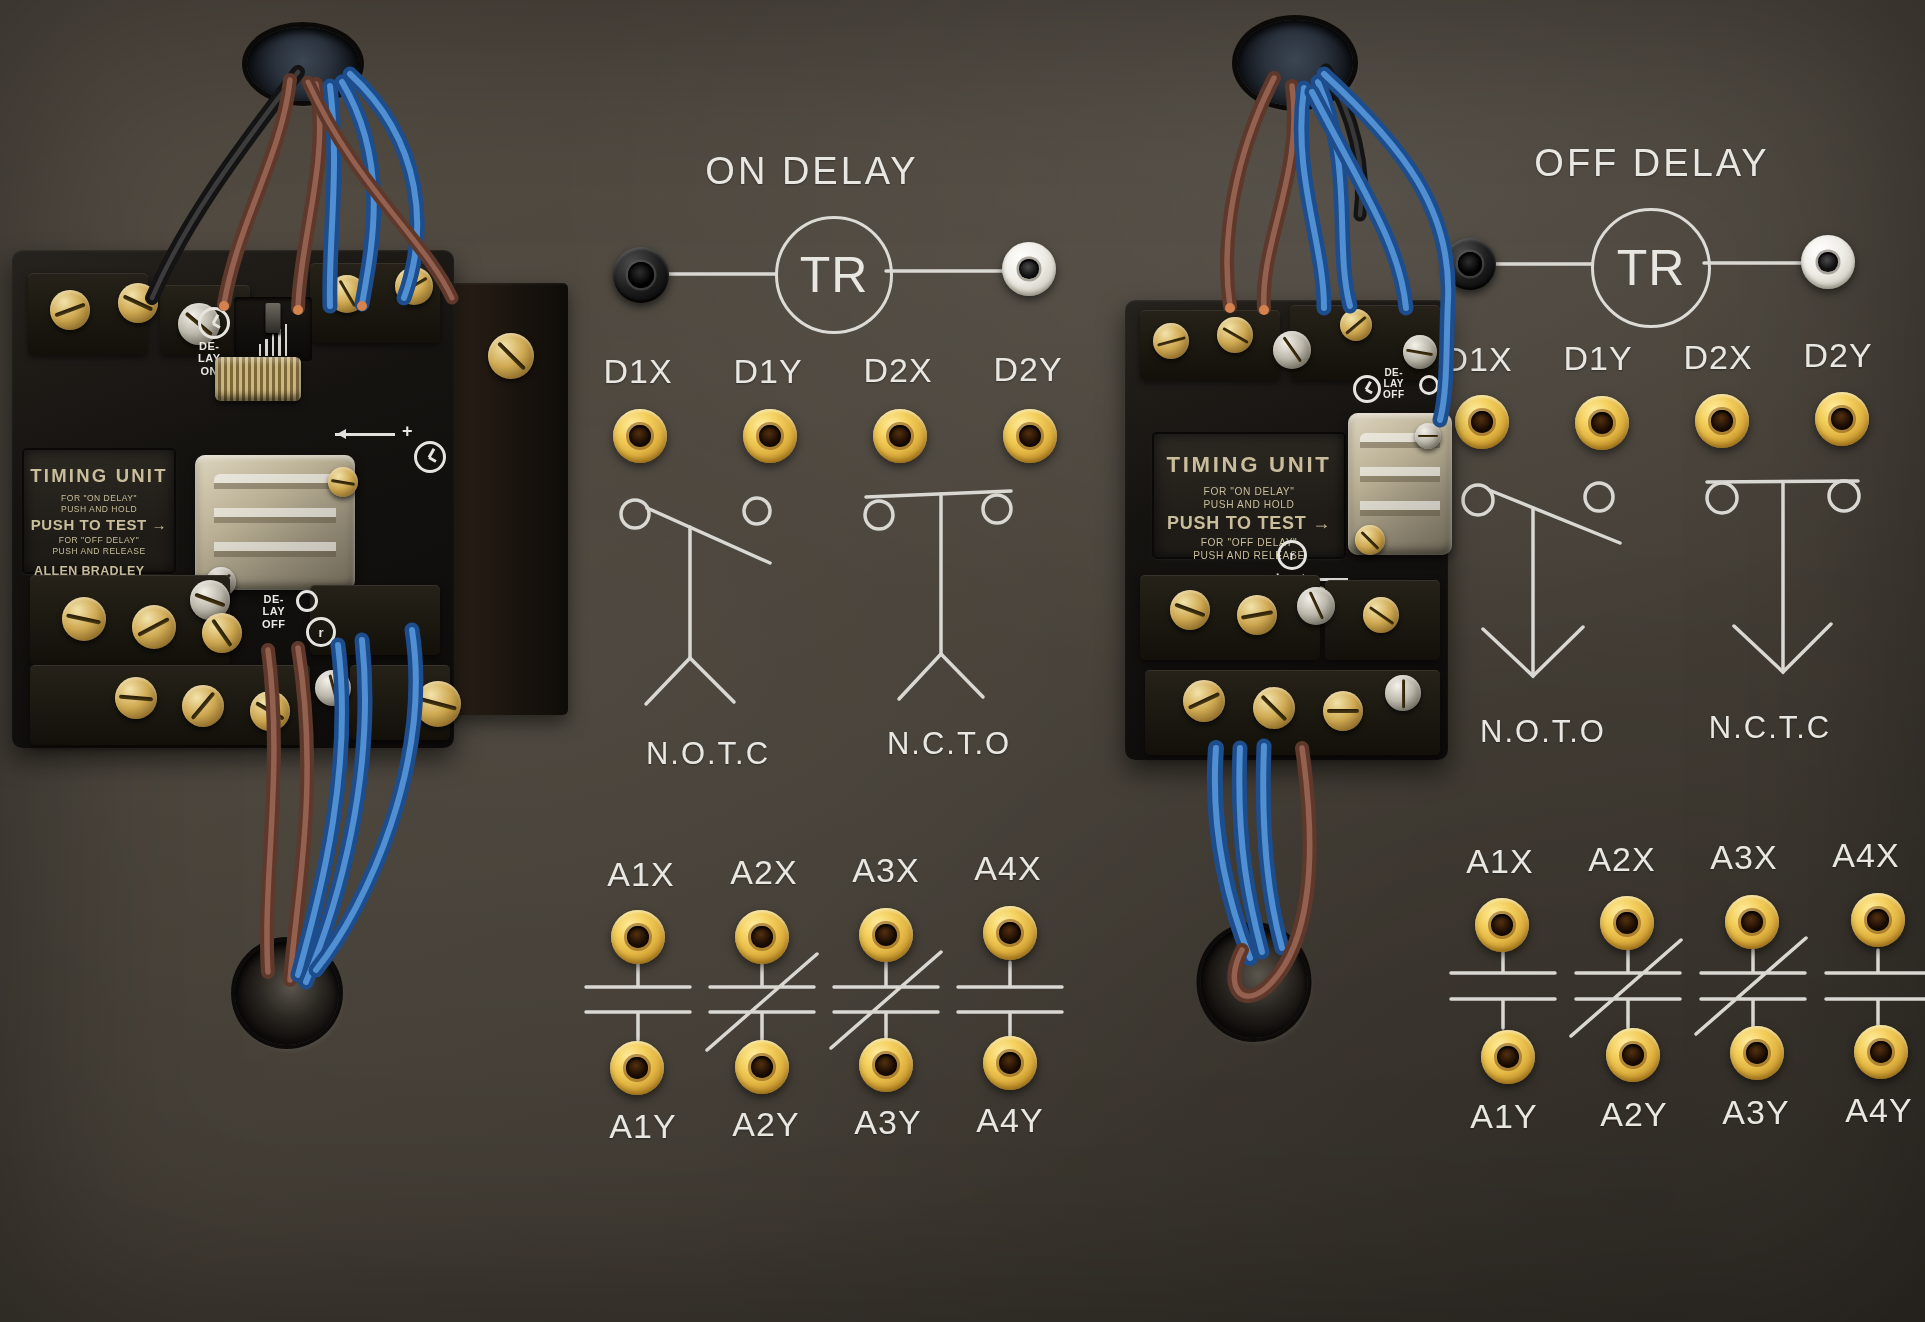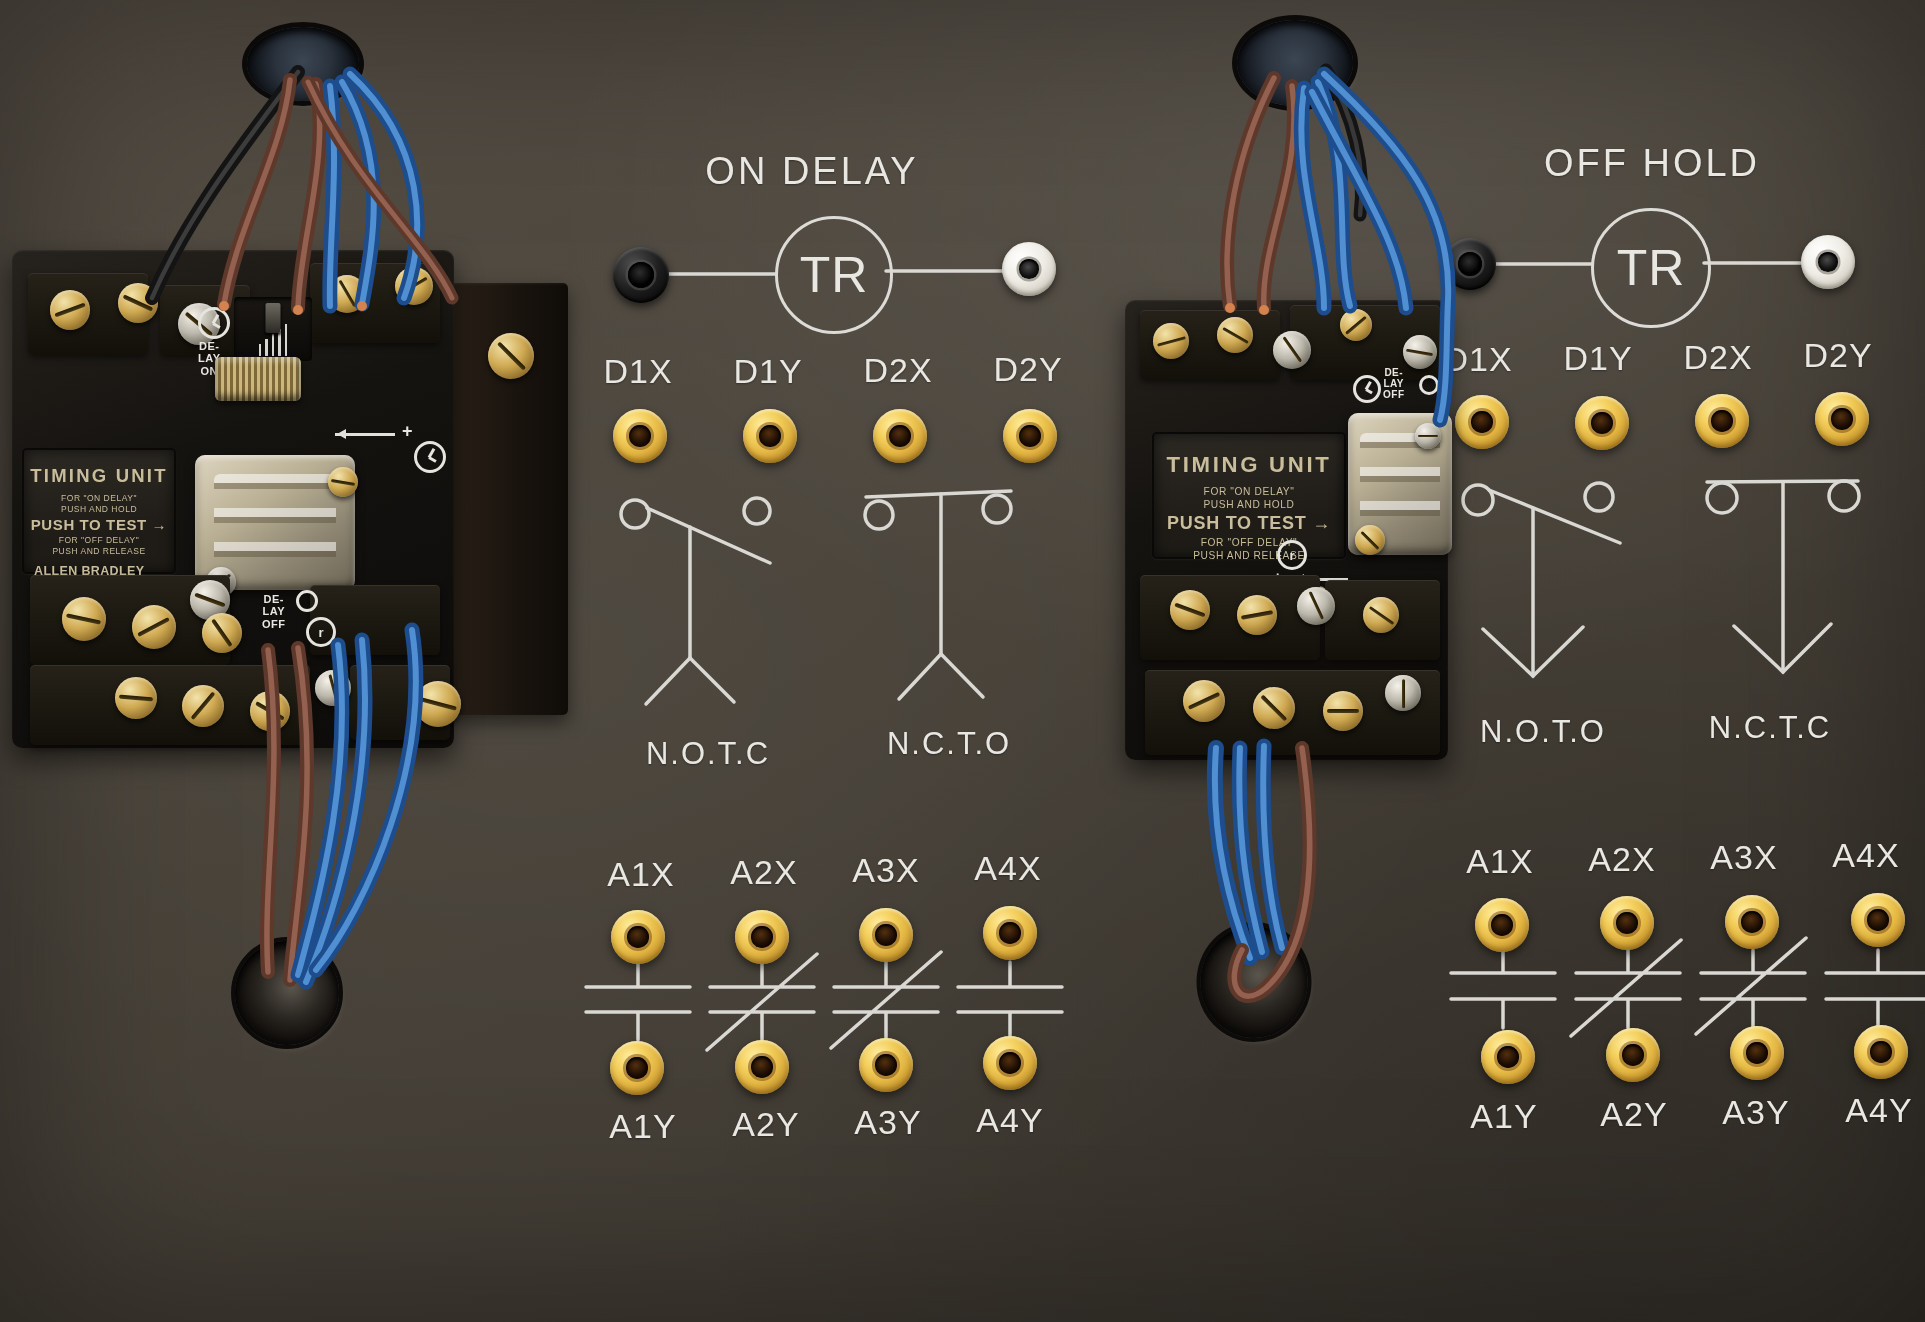--- a/index.html
+++ b/index.html
@@ -200,21 +200,21 @@
   <div class="jack gold" style="left:1010px;top:933px;"></div>
   <div class="jack gold" style="left:637px;top:1068px;"></div>
   <div class="jack gold" style="left:762px;top:1067px;"></div>
   <div class="jack gold" style="left:886px;top:1065px;"></div>
   <div class="jack gold" style="left:1010px;top:1063px;"></div>
   <div class="lbl" style="left:643px;top:1107px;">A1Y</div>
   <div class="lbl" style="left:766px;top:1105px;">A2Y</div>
   <div class="lbl" style="left:888px;top:1103px;">A3Y</div>
   <div class="lbl" style="left:1010px;top:1101px;">A4Y</div>
 
-  <div class="lbl title" style="left:1652px;top:142px;">OFF HOLD</div>
+  <div class="lbl title" style="left:1652px;top:142px;">OFF DELAY</div>
   <div class="tr-circle" style="left:1591px;top:208px;width:114px;height:114px;">
       <span>TR</span>
     </div>
   <div class="jack black" style="left:1470px;top:264px;width:52px;height:52px;"></div>
   <div class="jack white" style="left:1828px;top:262px;"></div>
 
   <div class="lbl" style="left:1478px;top:340px;">D1X</div>
   <div class="lbl" style="left:1598px;top:339px;">D1Y</div>
   <div class="lbl" style="left:1718px;top:338px;">D2X</div>
   <div class="lbl" style="left:1838px;top:336px;">D2Y</div>

